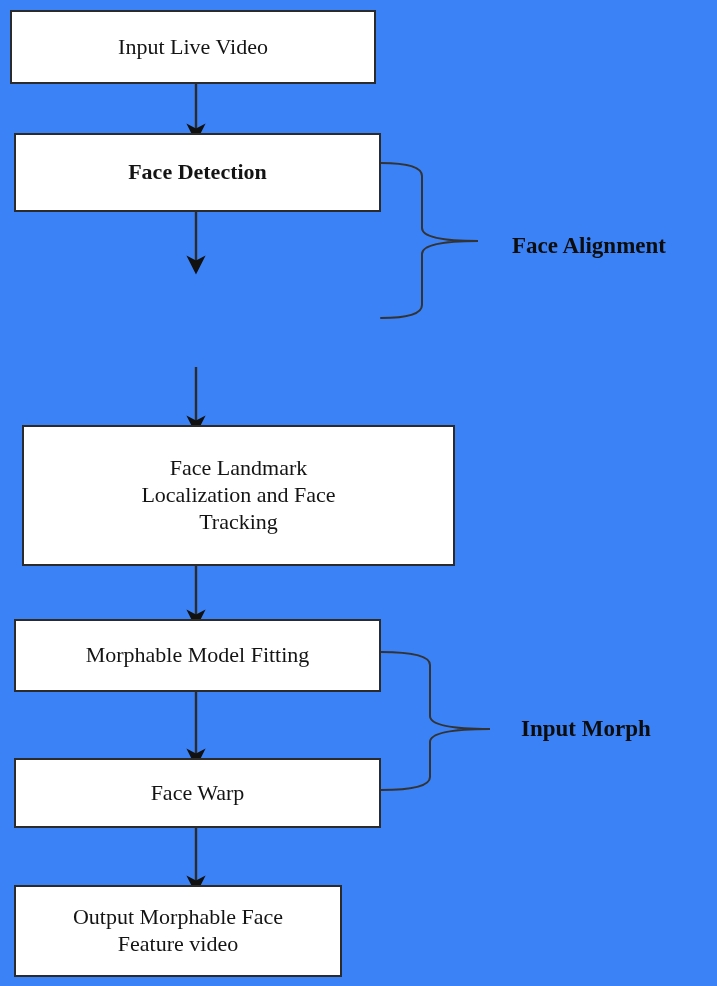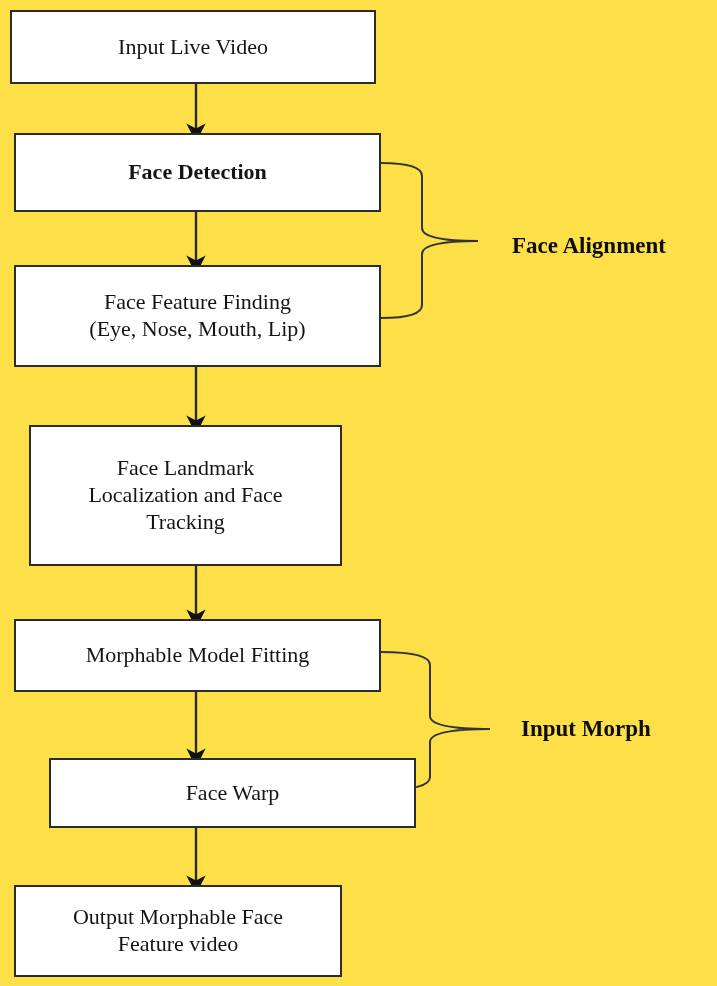--- a/index.html
+++ b/index.html
@@ -8,21 +8,21 @@
     background: #ffffff;
   }
   body {
     font-family: "Liberation Serif", serif;
     color: #1a1a1a;
   }
   #canvas {
     position: relative;
     width: 717px;
     height: 986px;
-    background: #fde047;
+    background: #3b82f6;
     overflow: hidden;
   }
   .node {
     position: absolute;
     box-sizing: border-box;
     border: 2px solid #2b2b2b;
     background: #ffffff;
     display: flex;
     align-items: center;
     justify-content: center;
@@ -81,33 +81,29 @@
         <path d="M 381 652 Q 430 652 430 665 L 430 716 Q 430 729 490 729 Q 430 729 430 742 L 430 777 Q 430 790 381 790" fill="none" stroke="#333333" stroke-width="2" stroke-linecap="round"></path>
       </g>
   </svg>
 
   <div class="node" id="node-0" style="left: 10px; top: 10px; width: 366px; height: 74px;">
     <span class="node-label">Input Live Video</span>
   </div>
   <div class="node" id="node-1" style="left: 14px; top: 133px; width: 367px; height: 79px; font-weight: bold;">
     <span class="node-label">Face Detection</span>
   </div>
-  <div class="node" id="node-2" style="left: 14px; top: 265px; width: 367px; height: 102px;">
-    <span class="node-label">Face Feature Finding
-(Eye, Nose, Mouth, Lip)</span>
-  </div>
-  <div class="node" id="node-3" style="left: 29px; top: 425px; width: 313px; height: 141px;">
+  <div class="node" id="node-3" style="left: 22px; top: 425px; width: 433px; height: 141px;">
     <span class="node-label">Face Landmark
 Localization and Face
 Tracking</span>
   </div>
   <div class="node" id="node-4" style="left: 14px; top: 619px; width: 367px; height: 73px;">
     <span class="node-label">Morphable Model Fitting</span>
   </div>
-  <div class="node" id="node-5" style="left: 14px; top: 758px; width: 367px; height: 70px; margin-left: 35px;">
+  <div class="node" id="node-5" style="left: 14px; top: 758px; width: 367px; height: 70px;">
     <span class="node-label">Face Warp</span>
   </div>
   <div class="node" id="node-6" style="left: 14px; top: 885px; width: 328px; height: 92px;">
     <span class="node-label">Output Morphable Face
 Feature video</span>
   </div>
 
   <div class="group-label" id="glabel-0" style="left: 512px; top: 233px;">Face Alignment</div>
   <div class="group-label" id="glabel-1" style="left: 521px; top: 716px;">Input Morph</div>
 

